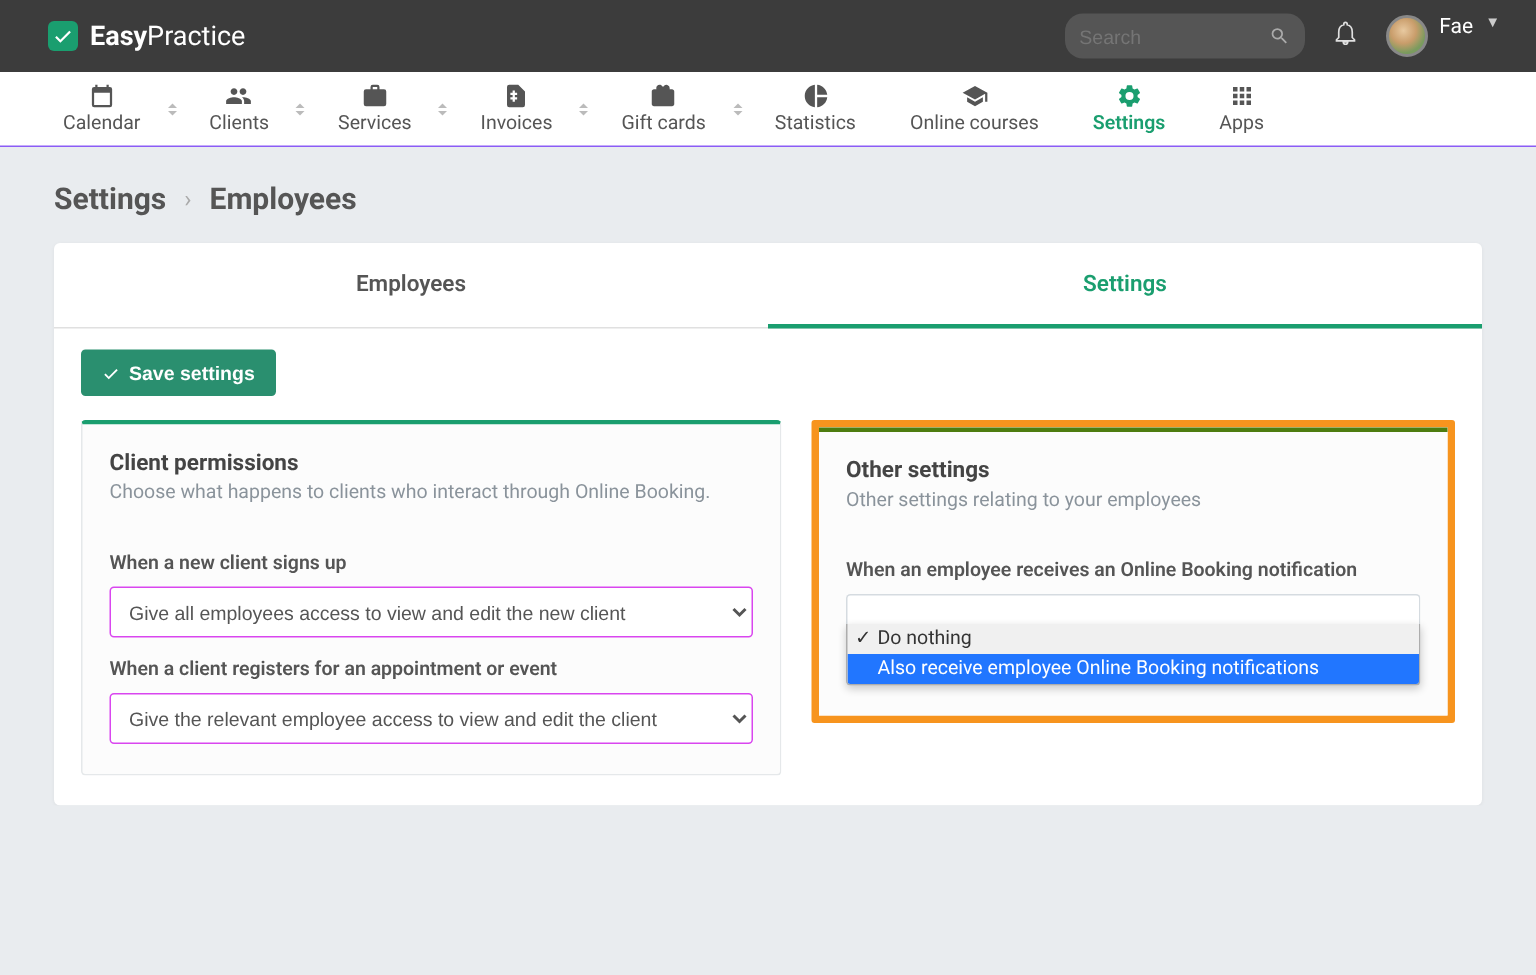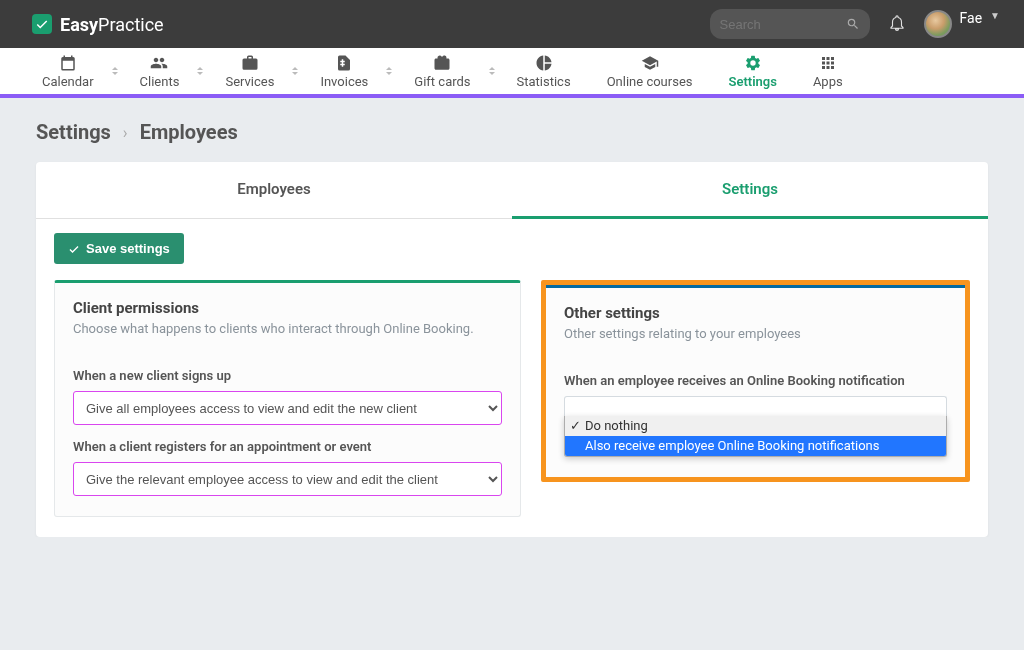--- a/index.html
+++ b/index.html
@@ -15,21 +15,21 @@
 .search-box { background: #555; border-radius: 12px; height: 30px; width: 160px; display: flex; align-items: center; padding: 0 10px; margin-right: 18px; }
 .search-box input { background: transparent; border: none; outline: none; color: #ccc; font-size: 13px; flex: 1; width: 100px; }
 .search-box svg { width: 14px; height: 14px; fill: #aaa; }
 .bell-icon { color: #e0e0e0; margin-right: 18px; cursor: pointer; }
 .bell-icon svg { width: 18px; height: 20px; fill: #e0e0e0; }
 .user { display: flex; align-items: flex-start; gap: 8px; cursor: pointer; }
 .avatar { width: 28px; height: 28px; border-radius: 50%; background: radial-gradient(circle at 40% 35%, #e8c9a0 0%, #c99d6b 40%, #7a9b5e 70%); border: 2px solid #888; }
 .user-name { color: white; font-size: 14px; }
 .caret-down { color: #ccc; font-size: 10px; }
 
-.navbar { background: white; height: 50px; display: flex; align-items: center; padding: 0 28px; border-bottom: 4px solid #8b5cf6; gap: 8px; }
+.navbar { background: white; height: 50px; display: flex; align-items: center; padding: 0 28px; border-bottom: 1px solid #8b5cf6; gap: 8px; }
 .nav-item { display: flex; flex-direction: column; align-items: center; justify-content: center; padding: 0 14px; cursor: pointer; height: 50px; position: relative; }
 .nav-item .icon { font-size: 16px; color: #555; height: 18px; display: flex; align-items: center; }
 .nav-item .icon svg { width: 18px; height: 18px; fill: #555; }
 .nav-item .label { font-size: 13px; color: #555; margin-top: 2px; }
 .nav-item.active .icon svg { fill: #1a9e6f; }
 .nav-item.active .label { color: #1a9e6f; font-weight: 600; }
 .nav-caret { display: flex; flex-direction: column; gap: 2px; margin-left: 4px; }
 .nav-caret span { width: 0; height: 0; border-left: 3px solid transparent; border-right: 3px solid transparent; }
 .nav-caret .up { border-bottom: 3px solid #bbb; }
 .nav-caret .down { border-top: 3px solid #bbb; }
@@ -51,21 +51,21 @@
 .cards { display: flex; gap: 20px; padding: 12px 18px 20px; align-items: flex-start; }
 .card { flex: 1; background: #fcfcfc; border: 1px solid #e5e8ea; border-top: 3px solid #1a9e6f; border-radius: 3px; padding: 16px 18px 20px; min-width: 0; }
 .card h3 { font-size: 15px; font-weight: 700; color: #444; margin-bottom: 4px; }
 .card .desc { font-size: 13px; color: #8a939b; margin-bottom: 32px; }
 .field-label { font-size: 13px; font-weight: 600; color: #555; margin-bottom: 8px; margin-top: 14px; }
 .field-label:first-of-type { margin-top: 0; }
 select.field { width: 100%; height: 34px; border: 1px solid #d946ef; border-radius: 3px; font-size: 13px; padding: 0 8px; background: white; color: #555; }
 
 .card.highlighted-wrap { padding: 0; border: none; background: transparent; }
 .highlight { border: 5px solid #f7941e; border-radius: 2px; padding: 0; }
-.card-inner { background: #fcfcfc; border-top: 3px solid #0369a1; padding: 16px 18px 20px; }
+.card-inner { background: #fcfcfc; border-top: 3px solid #4d7c0f; padding: 16px 18px 20px; }
 
 .dropdown-open { position: relative; }
 .dd-field { width: 100%; height: 20px; border: 1px solid #d5dbe0; border-bottom: none; border-radius: 3px 3px 0 0; background: white; display: flex; align-items: center; padding: 0 8px; font-size: 13px; color: #555; }
 .dd-field .chev { margin-left: auto; font-size: 10px; color: #666; }
 .dd-list { border: 1px solid #adadad; border-top: none; background: #f0f0f0; border-radius: 0 0 3px 3px; box-shadow: 0 2px 6px rgba(0,0,0,0.2); overflow: hidden; }
 .dd-item { padding: 2px 8px 2px 20px; font-size: 13px; color: #333; cursor: pointer; position: relative; line-height: 16px; }
 .dd-item.checked::before { content: '✓'; position: absolute; left: 5px; }
 .dd-item.selected { background: #2176ff; color: white; }
 </style>
 </head>

